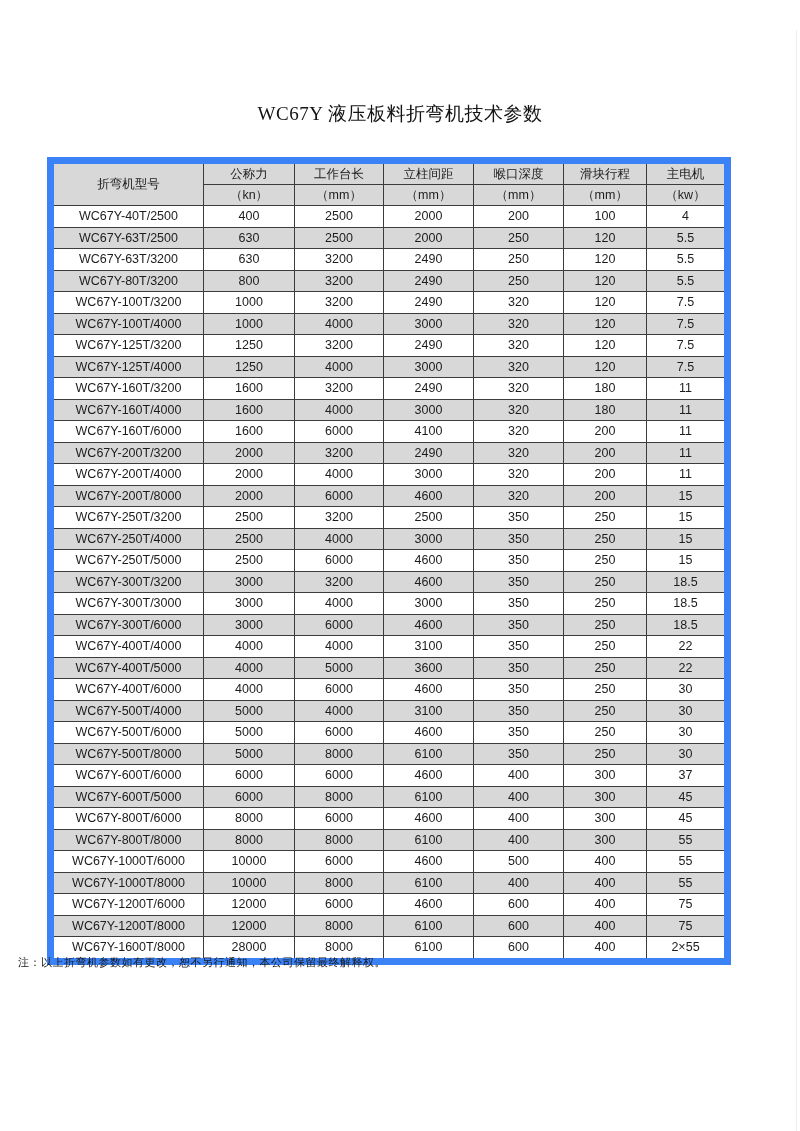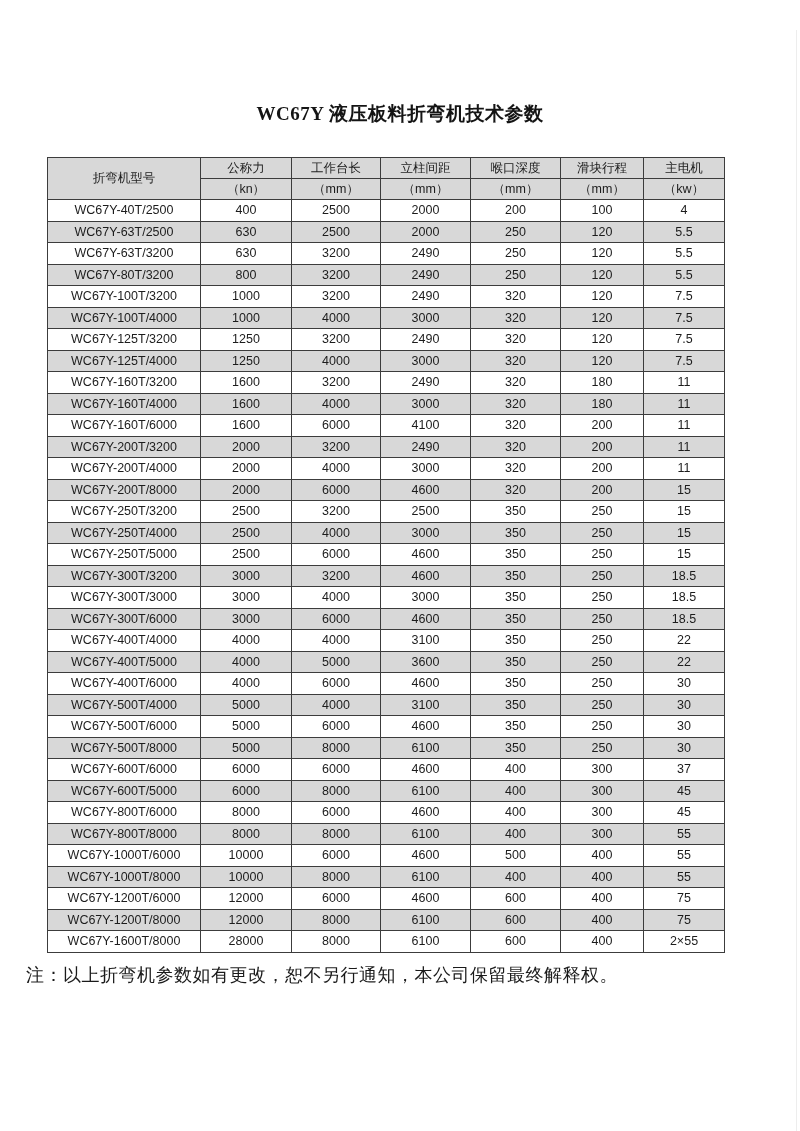--- a/index.html
+++ b/index.html
@@ -28,33 +28,33 @@
     background: #ededed;
   }
   .title {
     position: absolute;
     top: 101px;
     left: 0;
     width: 800px;
     text-align: center;
     margin: 0;
     font-family: "Liberation Serif", serif;
-    font-weight: bold;
+    font-weight: normal;
     font-size: 19px;
     letter-spacing: 0.5px;
     color: #141414;
   }
   table.spec-table {
     position: absolute;
     left: 47px;
     top: 157px;
     width: 677px;
     border-collapse: collapse;
     table-layout: fixed;
-    border: 1px solid #3b82f6;
+    border: 7px solid #3b82f6;
   }
   .spec-table th, .spec-table td {
     border: 1px solid #3c3c3c;
     padding: 0;
     text-align: center;
     vertical-align: middle;
     color: #1c1c1c;
     font-weight: normal;
     white-space: nowrap;
     overflow: hidden;
@@ -71,22 +71,22 @@
     font-size: 12.5px;
     line-height: 1;
   }
   .spec-table tbody tr.alt td {
     background: #d8d8d8;
   }
   .note {
     position: absolute;
     left: 18px;
     top: 955px;
-    margin: 8px;
-    font-size: 18px;
+    margin: 0;
+    font-size: 11px;
     color: #1a1a1a;
     letter-spacing: 0.5px;
   }
 </style>
 </head>
 <body>
 
 <div class="page">
 
   <div class="page-edge"></div>

